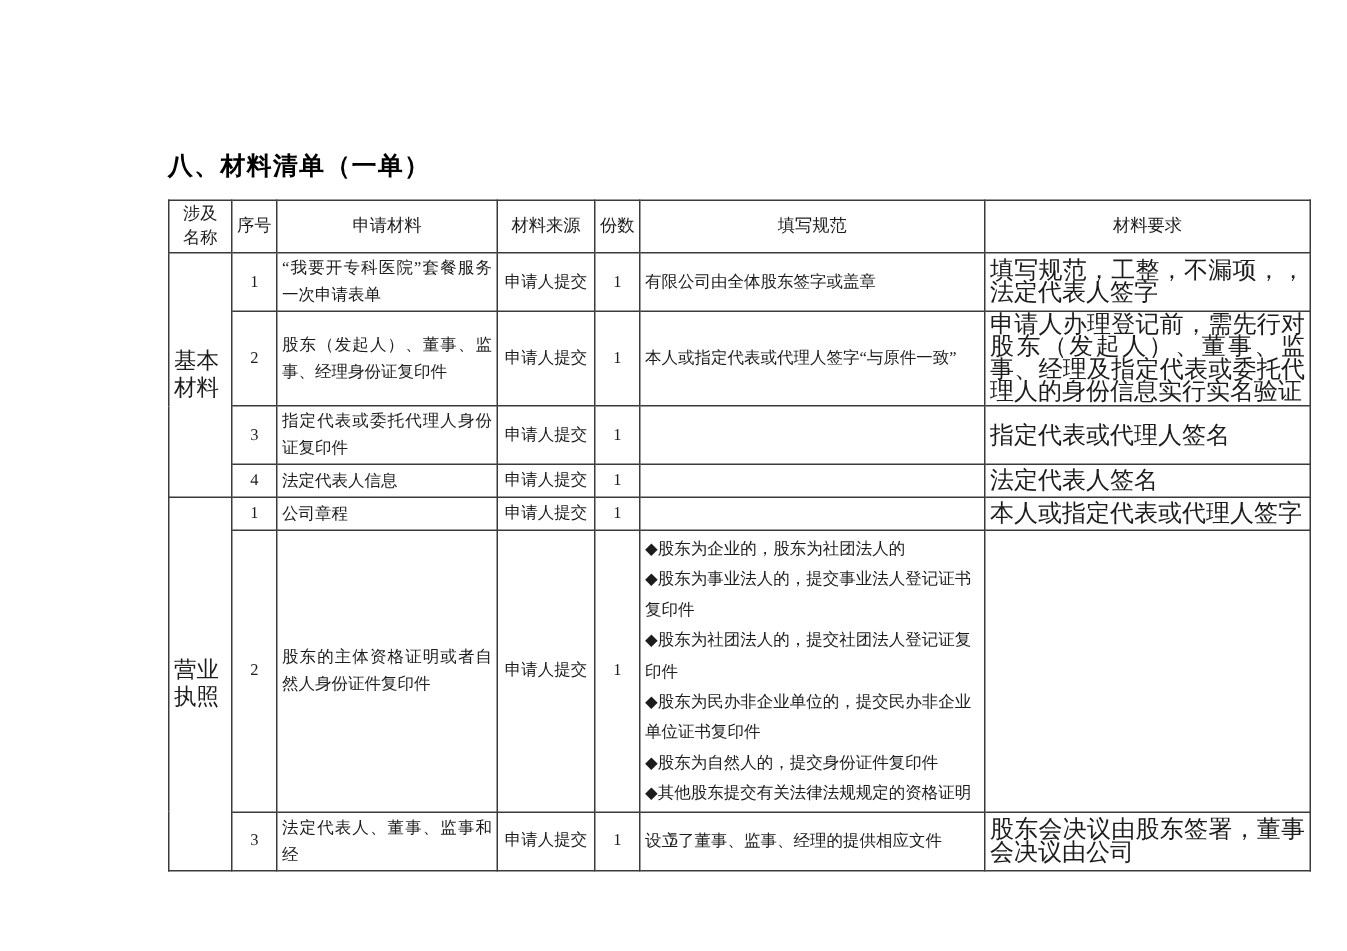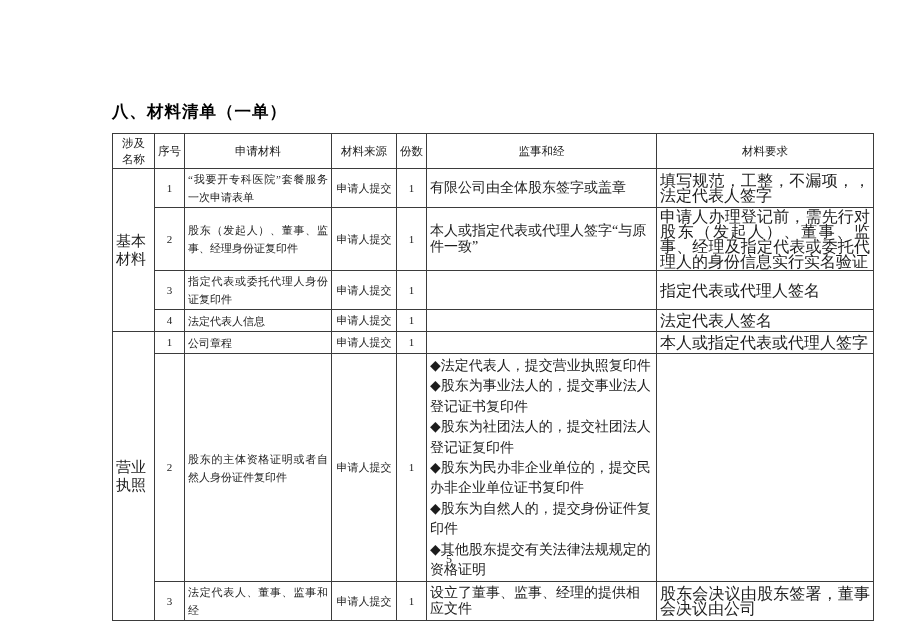--- a/index.html
+++ b/index.html
@@ -53,21 +53,21 @@
     text-align: center;
     line-height: 15px;
   }
   td.cell-material {
     font-size: 11px;
     line-height: 18px;
     text-align: justify;
     margin-left: 10px;
   }
   td.cell-situation {
-    font-size: 14px;
+    font-size: 11px;
     line-height: 16px;
     text-align: left;
   }
   td.cell-requirement {
     font-size: 16px;
     line-height: 15px;
     text-align: justify;
   }
   td.cell-situation.as-list {
     vertical-align: top;
@@ -102,21 +102,21 @@
       <col style="width:217px">
     </colgroup>
     <thead>
       <tr id="header-row" style="height:33px">
           <th>涉及
 名称</th>
           <th>序号</th>
           <th>申请材料</th>
           <th>材料来源</th>
           <th>份数</th>
-          <th>监事和经</th>
+          <th>填写规范</th>
           <th>材料要求</th>
         </tr>
     </thead>
     <tbody id="table-body">
         <tr style="height: 37px;">
           <td class="cell-category" rowspan="4">基本材料</td>
           <td class="cell-no">1</td>
           <td class="cell-material">“我要开专科医院”套餐服务一次申请表单</td>
           <td class="cell-source">申请人提交</td>
           <td class="cell-copies">1</td>
@@ -155,21 +155,21 @@
           <td class="cell-copies">1</td>
           <td class="cell-situation"></td>
           <td class="cell-requirement">本人或指定代表或代理人签字</td>
         </tr>
         <tr style="height: 186px;">
           <td class="cell-no">2</td>
           <td class="cell-material">股东的主体资格证明或者自然人身份证件复印件</td>
           <td class="cell-source">申请人提交</td>
           <td class="cell-copies">1</td>
           <td class="cell-situation as-list">
-            <div class="bullet-item">◆法定代表人，提交营业执照复印件</div>
+            <div class="bullet-item">◆股东为企业的，股东为社团法人的</div>
             <div class="bullet-item">◆股东为事业法人的，提交事业法人登记证书复印件</div>
             <div class="bullet-item">◆股东为社团法人的，提交社团法人登记证复印件</div>
             <div class="bullet-item">◆股东为民办非企业单位的，提交民办非企业单位证书复印件</div>
             <div class="bullet-item">◆股东为自然人的，提交身份证件复印件</div>
             <div class="bullet-item">◆其他股东提交有关法律法规规定的资格证明</div>
           </td>
           <td class="cell-requirement"></td>
         </tr>
         <tr style="height: 21px;">
           <td class="cell-no">3</td>

